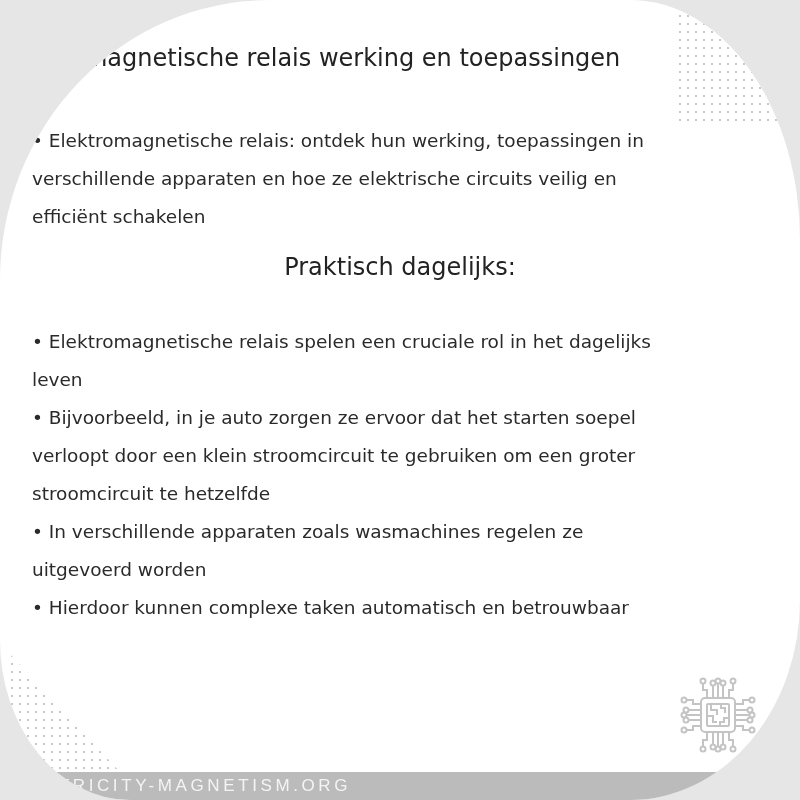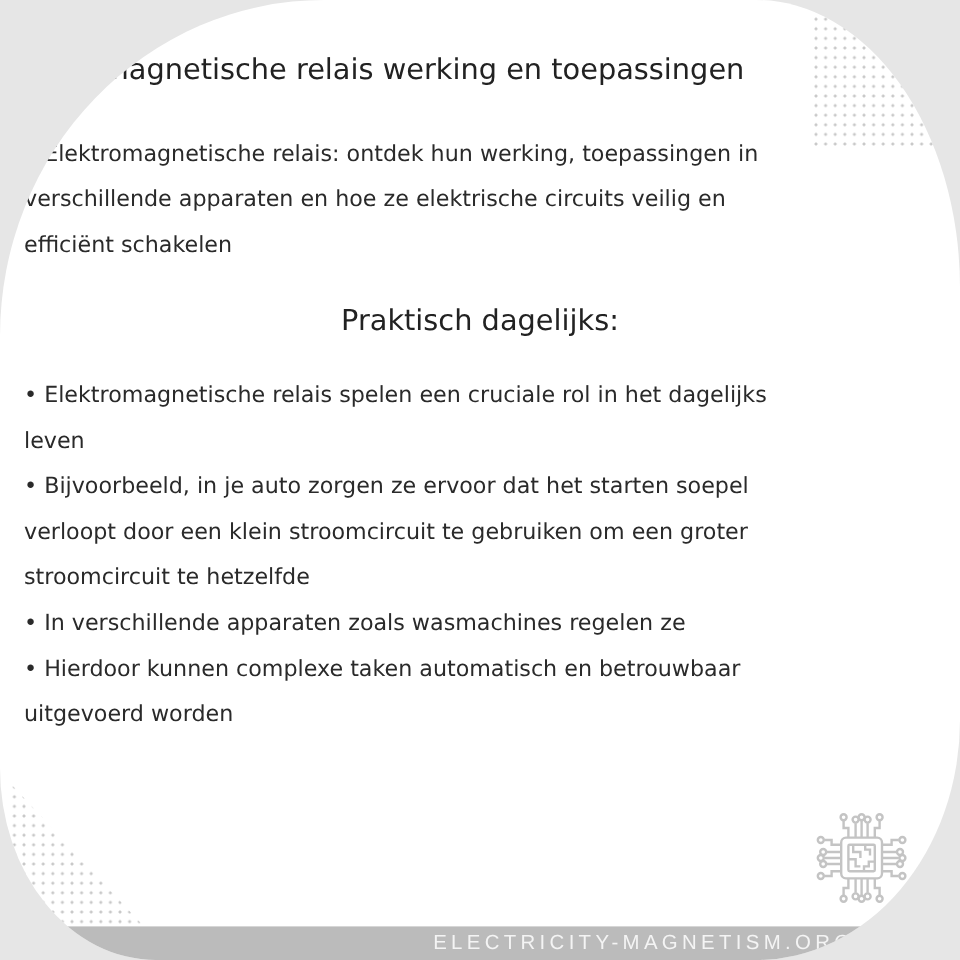--- a/index.html
+++ b/index.html
@@ -2,25 +2,25 @@
 <html><head>
 <meta charset="utf-8">
 <style>
   html, body { margin:0; padding:0; }
   body { width:800px; height:800px; background:#e6e6e6; position:relative; overflow:hidden;
          font-family:"DejaVu Sans","Liberation Sans",sans-serif; color:#2a2a2a; }
   .card { position:absolute; left:0; top:0; width:800px; height:800px; background:#ffffff;
           border-top-left-radius:270px 280px; border-top-right-radius:170px 240px;
           border-bottom-left-radius:130px 160px; border-bottom-right-radius:170px 200px; overflow:hidden; }
   .footer { position:absolute; left:0; top:772px; width:800px; height:28px; background:#bbbbbb; }
-  .footer-text { position:absolute; left:0; top:772px; width:712px; height:28px; line-height:28px; text-align:right;
+  .footer-text { position:absolute; left:0; top:772px; width:712px; height:28px; line-height:28px; text-align:left;
                  color:#f4f4f4; font-family:"Liberation Sans",sans-serif; font-size:17px; letter-spacing:3.6px; }
   .title { position:absolute; left:0; top:44px; width:800px; text-align:left; font-size:24px; color:#222; }
   .subtitle { position:absolute; left:0; top:253px; width:800px; text-align:center; font-size:24px; color:#222; }
-  .block { position:absolute; left:20px; width:740px; font-size:18.5px; line-height:38px; color:#2a2a2a; }
+  .block { position:absolute; left:32px; width:740px; font-size:18.5px; line-height:38px; color:#2a2a2a;margin-top:12px; }
   .block p { margin:0; }
   .dots-tr { position:absolute; left:676px; top:12px; width:120px; height:112px;
              background-image:radial-gradient(circle, #c8c8c8 1.1px, transparent 1.4px); background-size:8px 8px; }
   .dots-bl { position:absolute; left:8px; top:652px; width:112px; height:120px;
              background-image:radial-gradient(circle, #c8c8c8 1.1px, transparent 1.4px); background-size:8px 8px;
              clip-path:polygon(0 0, 0 100%, 100% 100%); }
   .chip { position:absolute; left:675px; top:672px; width:86px; height:86px; }
 </style>
 </head>
 <body>
@@ -39,22 +39,22 @@
 
   <div class="subtitle">Praktisch dagelijks:</div>
 
   <div class="block" style="top:311px;">
     <p>• Elektromagnetische relais spelen een cruciale rol in het dagelijks</p>
     <p>leven</p>
     <p>• Bijvoorbeeld, in je auto zorgen ze ervoor dat het starten soepel</p>
     <p>verloopt door een klein stroomcircuit te gebruiken om een groter</p>
     <p>stroomcircuit te hetzelfde</p>
     <p>• In verschillende apparaten zoals wasmachines regelen ze</p>
+    <p>uitgevoerd worden</p>
     <p>• Hierdoor kunnen complexe taken automatisch en betrouwbaar</p>
-    <p>uitgevoerd worden</p>
   </div>
 
   <svg class="chip" viewBox="0 0 86 86" fill="none" stroke="#c4c4c4" stroke-width="2">
     <rect x="26" y="26" width="34" height="34" rx="4"></rect>
     <rect x="32" y="32" width="22" height="22" rx="1"></rect>
     <path d="M36 32 v6 h6 v5 M46 32 v4 h4 v5 M32 44 h6 v6 h4 M54 46 h-5 v4 h-4 v4"></path>
     <path d="M32 26 v-8 h-4 v-6 M38 26 v-12 M43 26 v-14 M48 26 v-12 M54 26 v-8 h4 v-6"></path>
     <circle cx="28" cy="9" r="2.5"></circle>
       <circle cx="38" cy="11" r="2.5"></circle>
       <circle cx="43" cy="9" r="2.5"></circle>

